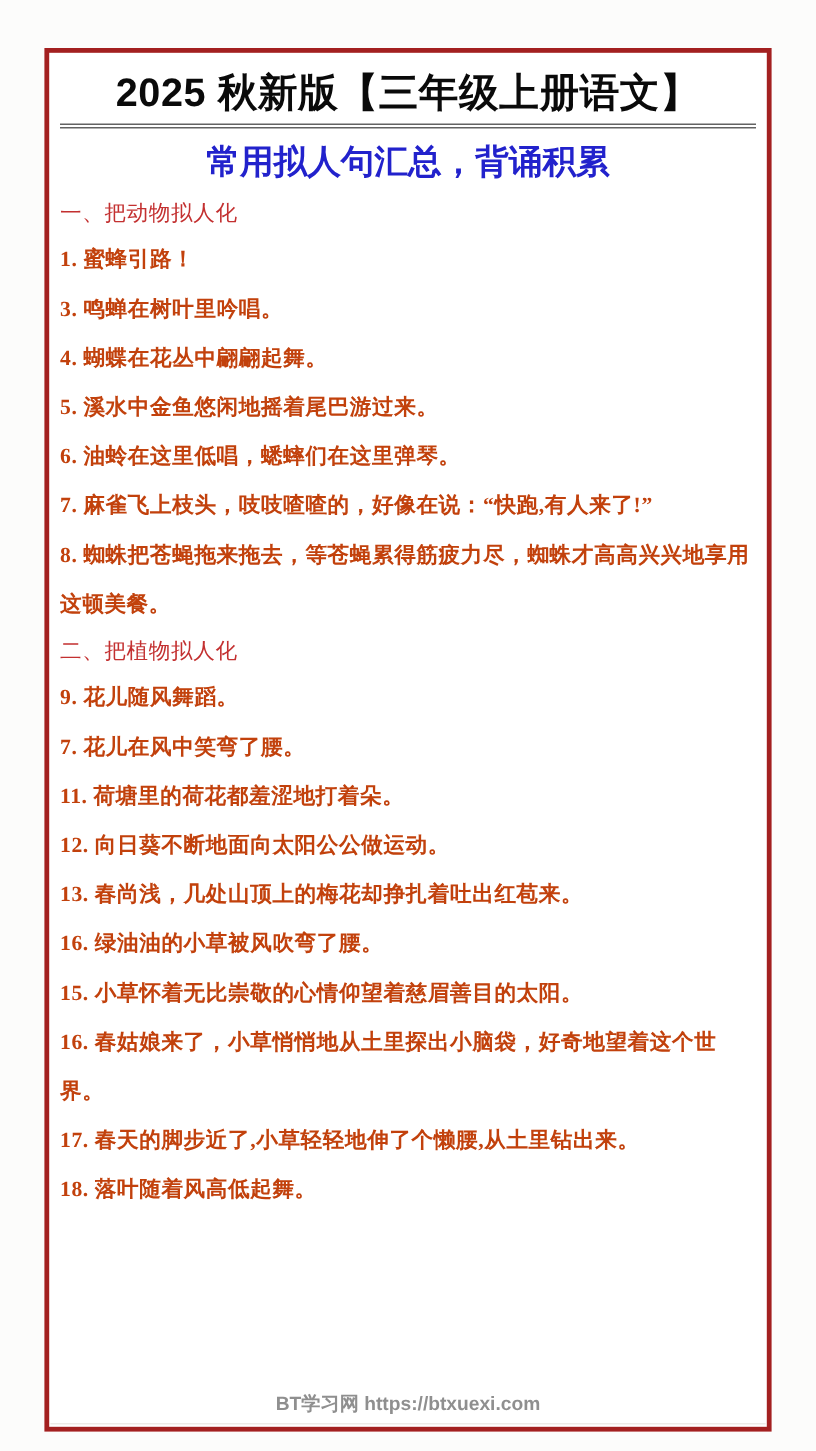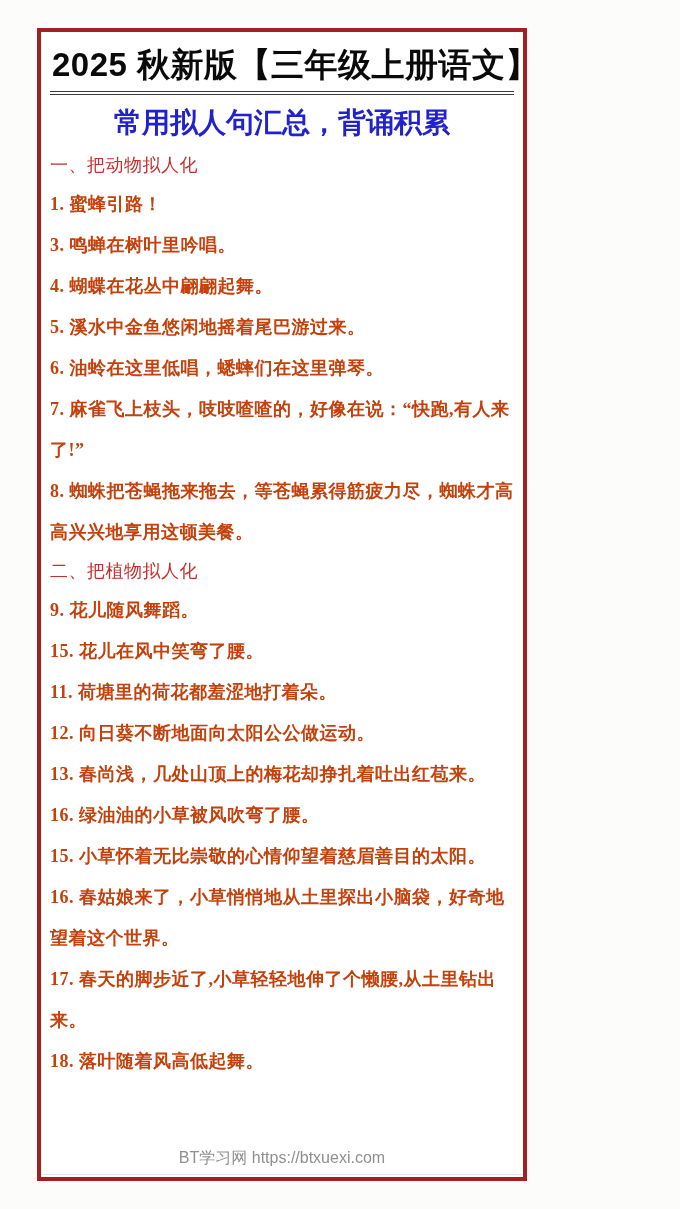--- a/index.html
+++ b/index.html
@@ -11,22 +11,22 @@
   }
   html,body{margin:0;padding:0;}
   body{
     width:680px;height:1209px;
     background:#fcfcfb;
     position:relative;
     font-family:"Liberation Serif","DejaVu Serif",serif;
     overflow:hidden;
   }
   .frame{
-    position:absolute;left:37px;top:28px;
-    width:490px;height:1153px;
+    position:absolute;left:37px;top:40px;
+    width:606px;height:1153px;
     box-sizing:border-box;
     border:4px solid var(--border-color);
     background:#ffffff;
     padding:0 9px;
   }
   .title-wrap{
     padding:13px 2px 6px 2px;
     border-bottom:4px double #3c3c3c;
     text-align:center;
   }
@@ -63,21 +63,21 @@
     font-size:18px;
     line-height:41px;
     letter-spacing:0.5px;
     margin:0;
   }
   .page-footer{
     position:absolute;
     left:0;right:0;bottom:2px;
     text-align:center;
     font-family:"Liberation Sans","DejaVu Sans",sans-serif;
-    font-weight:400;
+    font-weight:700;
     font-size:16px;
     color:var(--footer-color);
     padding-bottom:5px;
     border-bottom:1px solid #e9e5e1;
     margin:0 1px;
   }
 </style>
 </head>
 <body>
 
@@ -93,21 +93,21 @@
   <p class="sentence-item">1. 蜜蜂引路！</p>
   <p class="sentence-item">3. 鸣蝉在树叶里吟唱。</p>
   <p class="sentence-item">4. 蝴蝶在花丛中翩翩起舞。</p>
   <p class="sentence-item">5. 溪水中金鱼悠闲地摇着尾巴游过来。</p>
   <p class="sentence-item">6. 油蛉在这里低唱，蟋蟀们在这里弹琴。</p>
   <p class="sentence-item">7. 麻雀飞上枝头，吱吱喳喳的，好像在说：“快跑,有人来了!”</p>
   <p class="sentence-item">8. 蜘蛛把苍蝇拖来拖去，等苍蝇累得筋疲力尽，蜘蛛才高高兴兴地享用这顿美餐。</p>
 
   <p class="section-heading">二、把植物拟人化</p>
   <p class="sentence-item">9. 花儿随风舞蹈。</p>
-  <p class="sentence-item">15. 花儿在风中笑弯了腰。</p>
+  <p class="sentence-item">7. 花儿在风中笑弯了腰。</p>
   <p class="sentence-item">11. 荷塘里的荷花都羞涩地打着朵。</p>
   <p class="sentence-item">12. 向日葵不断地面向太阳公公做运动。</p>
   <p class="sentence-item">13. 春尚浅，几处山顶上的梅花却挣扎着吐出红苞来。</p>
   <p class="sentence-item">16. 绿油油的小草被风吹弯了腰。</p>
   <p class="sentence-item">15. 小草怀着无比崇敬的心情仰望着慈眉善目的太阳。</p>
   <p class="sentence-item">16. 春姑娘来了，小草悄悄地从土里探出小脑袋，好奇地望着这个世界。</p>
   <p class="sentence-item">17. 春天的脚步近了,小草轻轻地伸了个懒腰,从土里钻出来。</p>
   <p class="sentence-item">18. 落叶随着风高低起舞。</p>
 
   <div class="page-footer">BT学习网 https://btxuexi.com</div>

